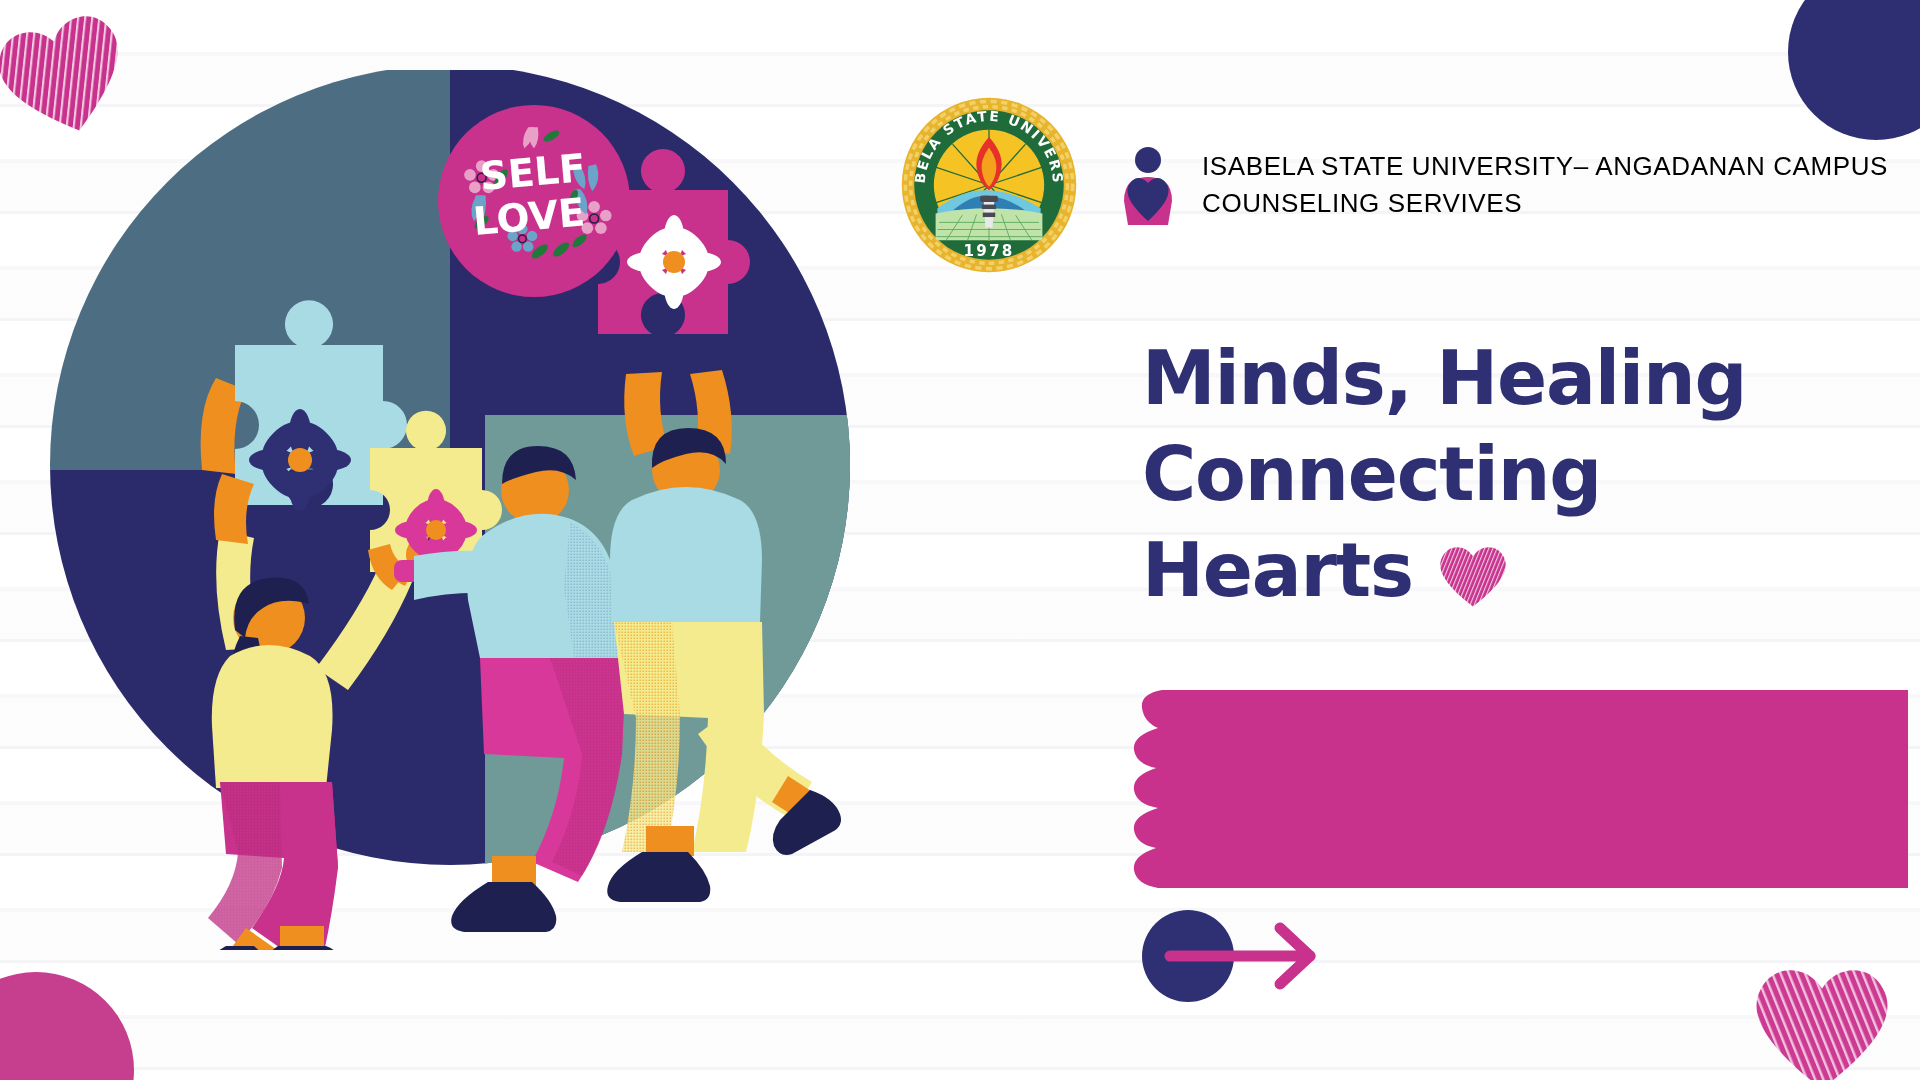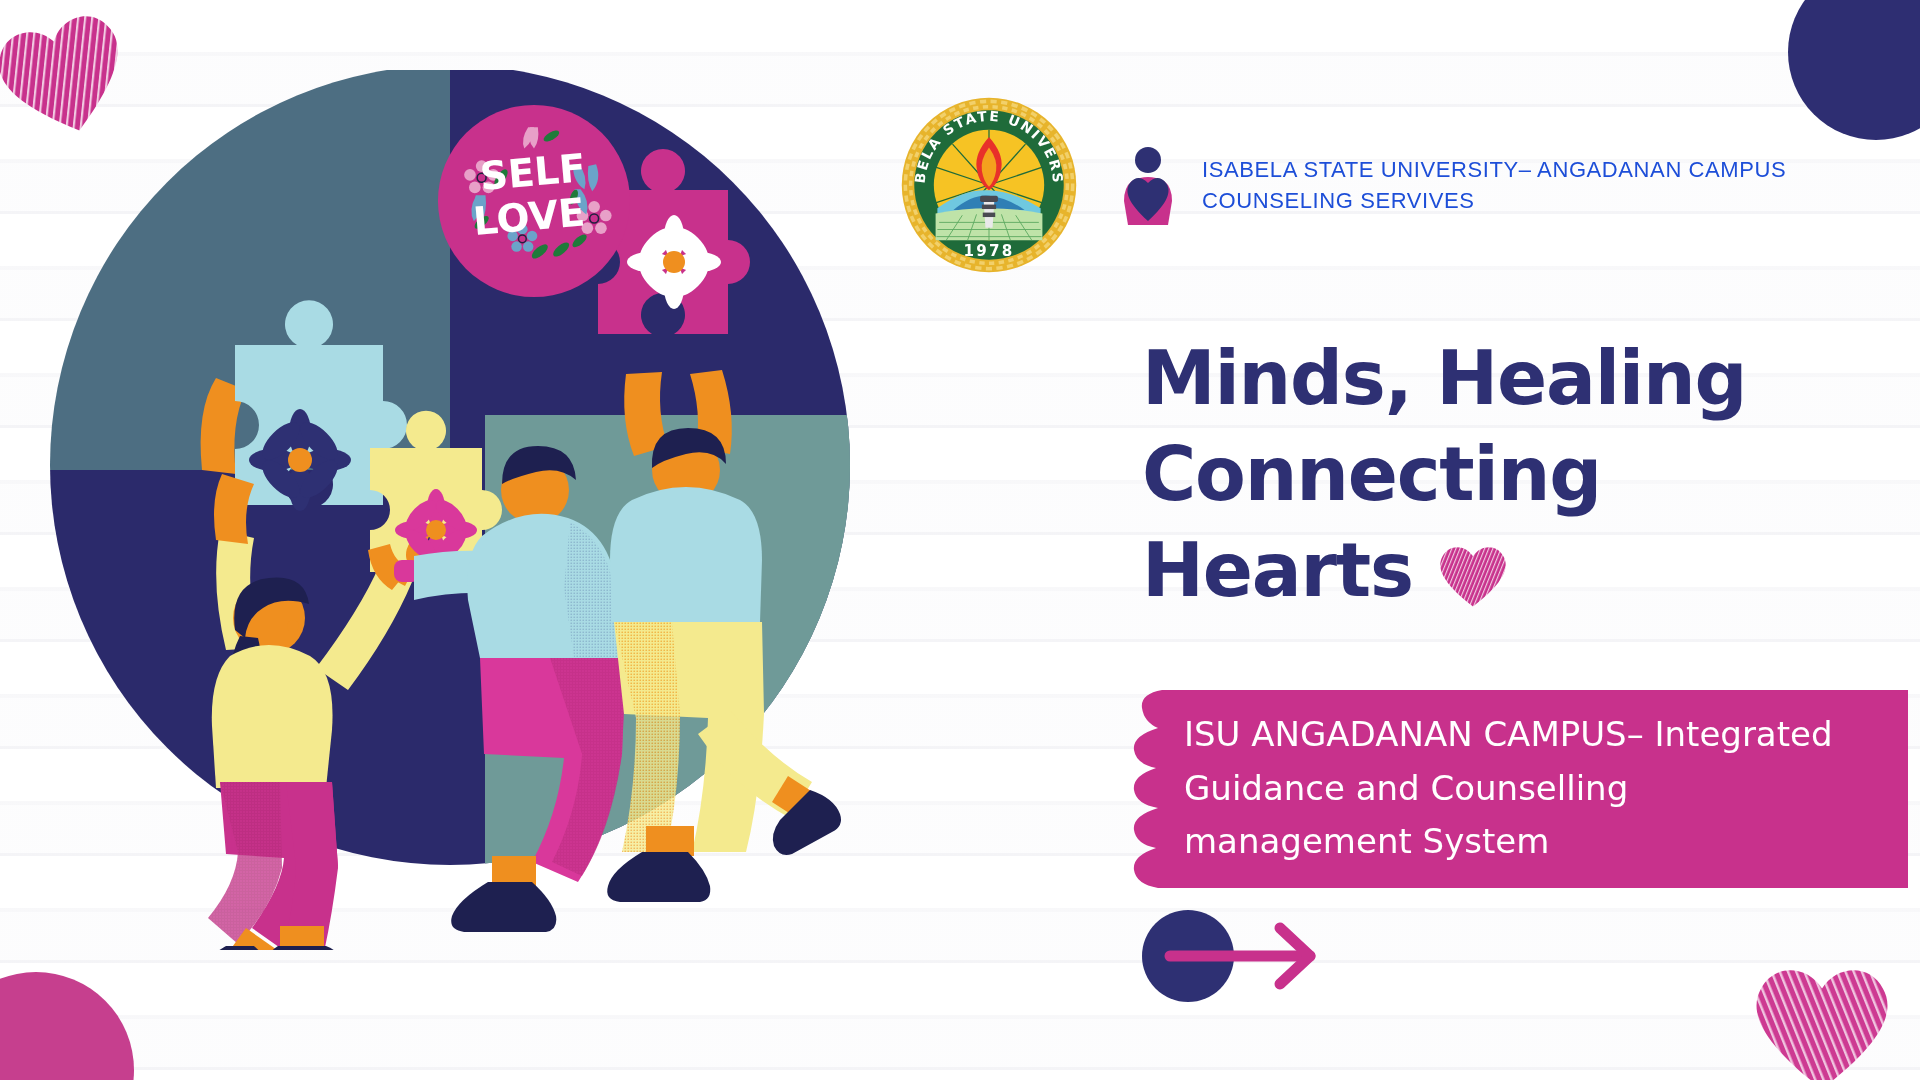--- a/index.html
+++ b/index.html
@@ -42,21 +42,21 @@
   .illus{position:absolute;left:30px;top:70px;width:880px;height:880px;}
 
   
   .selflove{position:absolute;left:437px;top:104px;width:194px;height:194px;}
 
   
   .brand{position:absolute;left:900px;top:96px;display:flex;align-items:center;gap:26px;}
   .seal{width:178px;height:178px;flex:0 0 auto;}
   .person-heart{width:56px;height:80px;flex:0 0 auto;margin-left:16px;}
   .brand-text{
-    color:#1d4ed8;font-size:22px;letter-spacing:.6px;line-height:1.42;
+    color:#000000;font-size:26px;letter-spacing:.6px;line-height:1.42;
     font-family:"Liberation Sans", sans-serif;font-weight:400;white-space:nowrap;
   }
 
   
   .headline{
     position:absolute;left:1142px;top:330px;width:740px;
     color:#2e3073;
     font-family:"DejaVu Sans", sans-serif;
     font-weight:700;
     font-size:74px;
@@ -376,25 +376,20 @@
   </div>
 
   <div class="banner-wrap">
     <svg class="banner-svg" viewBox="0 0 790 216" preserveAspectRatio="none">
       <path d="M34 4
                q-22 4 -20 18 q2 14 16 20 q-26 8 -24 22 q2 14 22 18
                q-24 8 -22 22 q2 14 24 18 q-26 8 -24 22 q2 14 22 18
                q-24 8 -22 22 q2 14 24 18
                h750 V4 Z" fill="#c8318c"></path>
     </svg>
-    <div class="banner-text">
-      <span class="ln">ISU ANGADANAN CAMPUS– Integrated</span>
-      <span class="ln">Guidance and Counselling</span>
-      <span class="ln">management System</span>
-    </div>
   </div>
 
   <svg class="arrow-btn" viewBox="0 0 186 96">
     <circle cx="48" cy="48" r="46" fill="#2e3073"></circle>
     <g stroke="#c8318c" stroke-width="11" fill="none" stroke-linecap="round" stroke-linejoin="round">
       <line x1="30" y1="48" x2="170" y2="48"></line>
       <polyline points="140,20 170,48 140,76"></polyline>
     </g>
   </svg>
 

